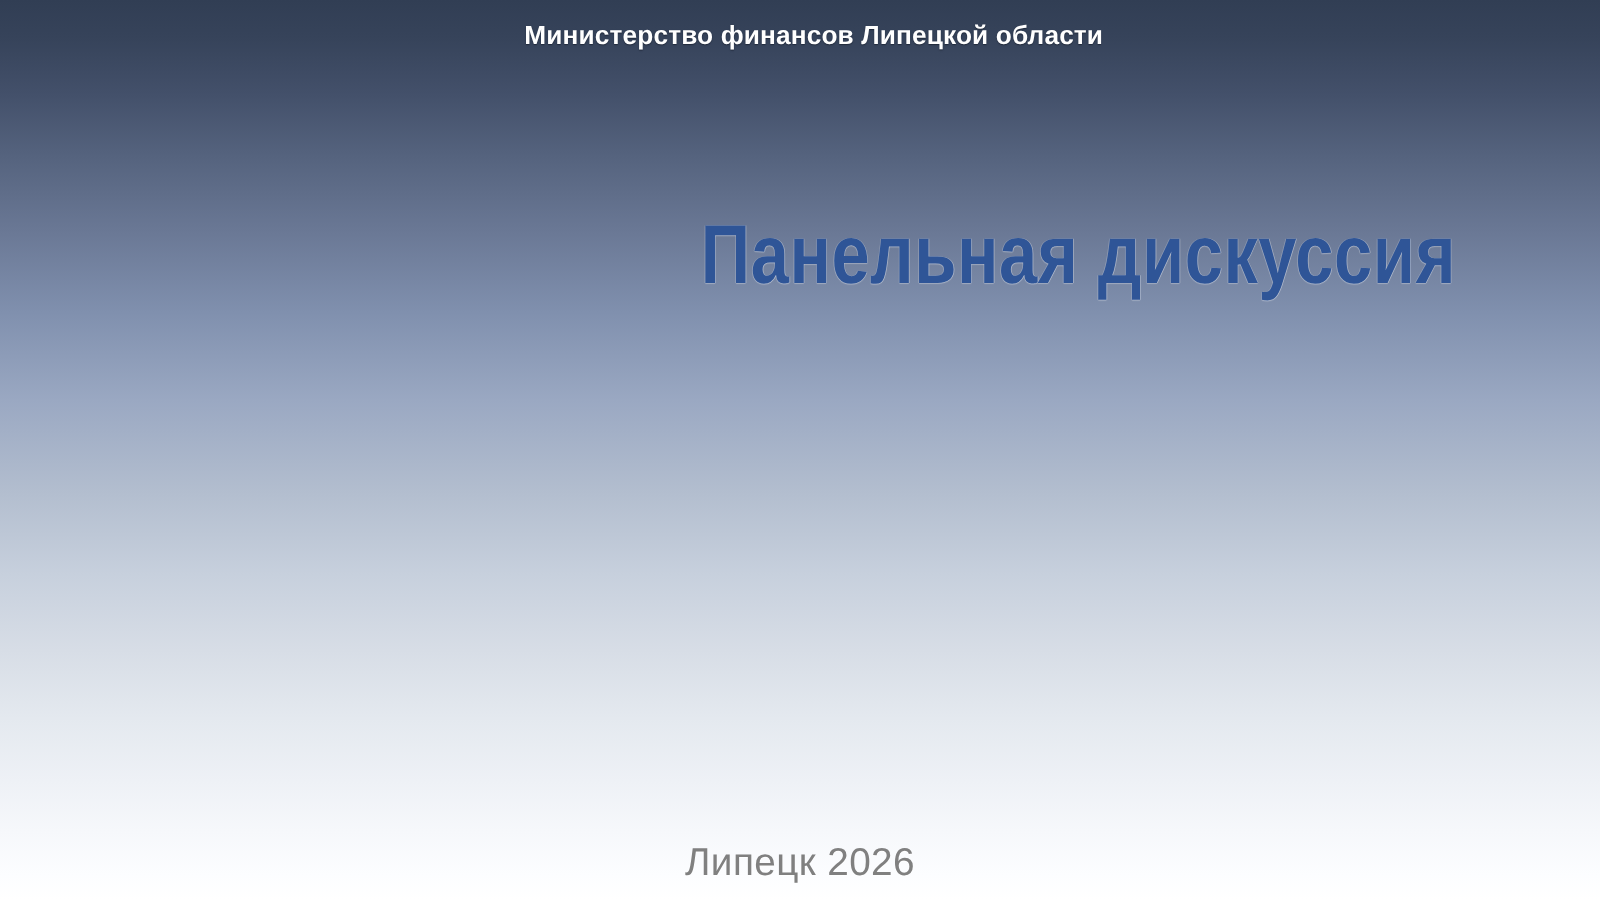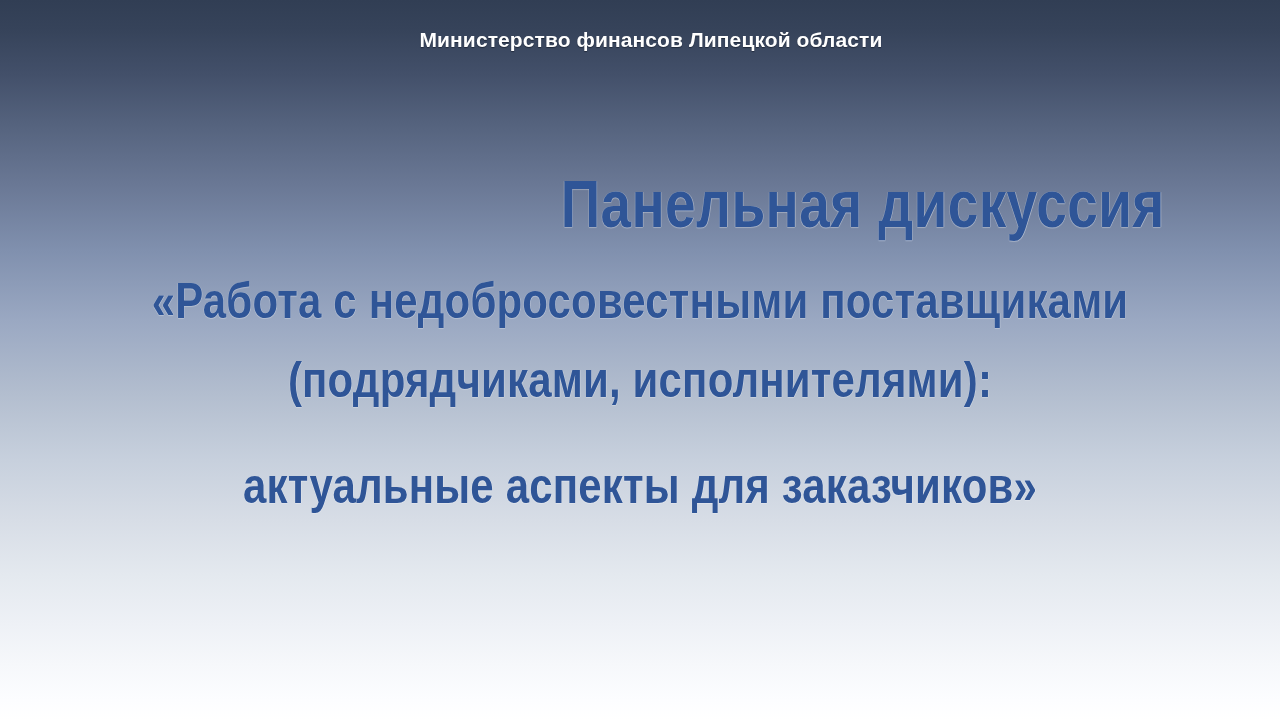--- a/index.html
+++ b/index.html
@@ -41,21 +41,21 @@
   
   .header-band {
     position: absolute;
     left: 0;
     top: 0;
     width: 1280px;
     height: 56px;
     display: flex;
     align-items: flex-start;
     justify-content: center;
-    padding-top: 28px;
+    padding-top: 17px;
     box-sizing: border-box;
   }
   .header-title {
     color: #ffffff;
     font-size: 21px;
     font-weight: bold;
     letter-spacing: 0.1px;
     white-space: nowrap;
     transform: translateX(11px);
     text-shadow: 0 1px 1px rgba(12,18,30,0.55);
@@ -136,20 +136,18 @@
 <div class="slide">
 
   <div class="header-band">
     <div class="header-title">Министерство финансов Липецкой области</div>
   </div>
 
   <div class="title-block">
     <span class="main-title">Панельная дискуссия</span>
   </div>
 
-  <div class="subtitle-block">
-    <span class="subtitle-line line-1">«Работа с недобросовестными поставщиками</span>
-    <span class="subtitle-line line-2">(подрядчиками, исполнителями):</span>
-    <span class="subtitle-line line-3">актуальные аспекты для заказчиков»</span>
+
+  <div class="footer-band">
+    <span class="footer-text">Липецк 2026</span>
   </div>
-
 
 </div>
 
 </body></html>

